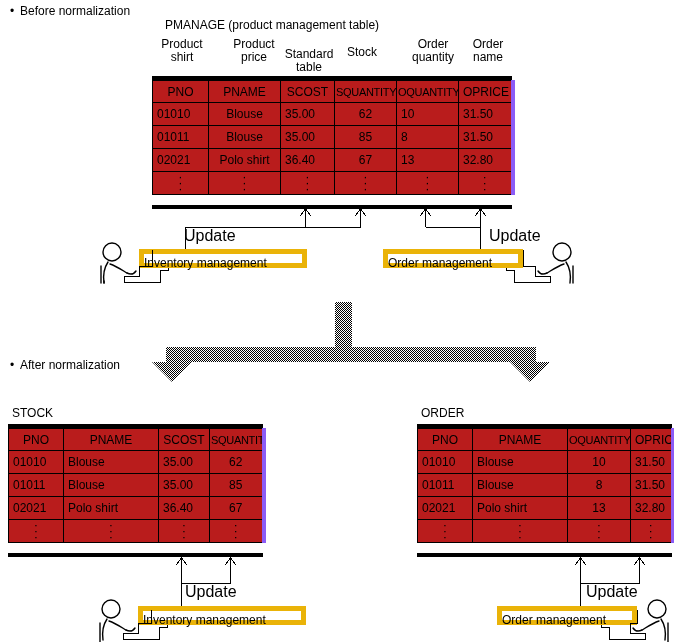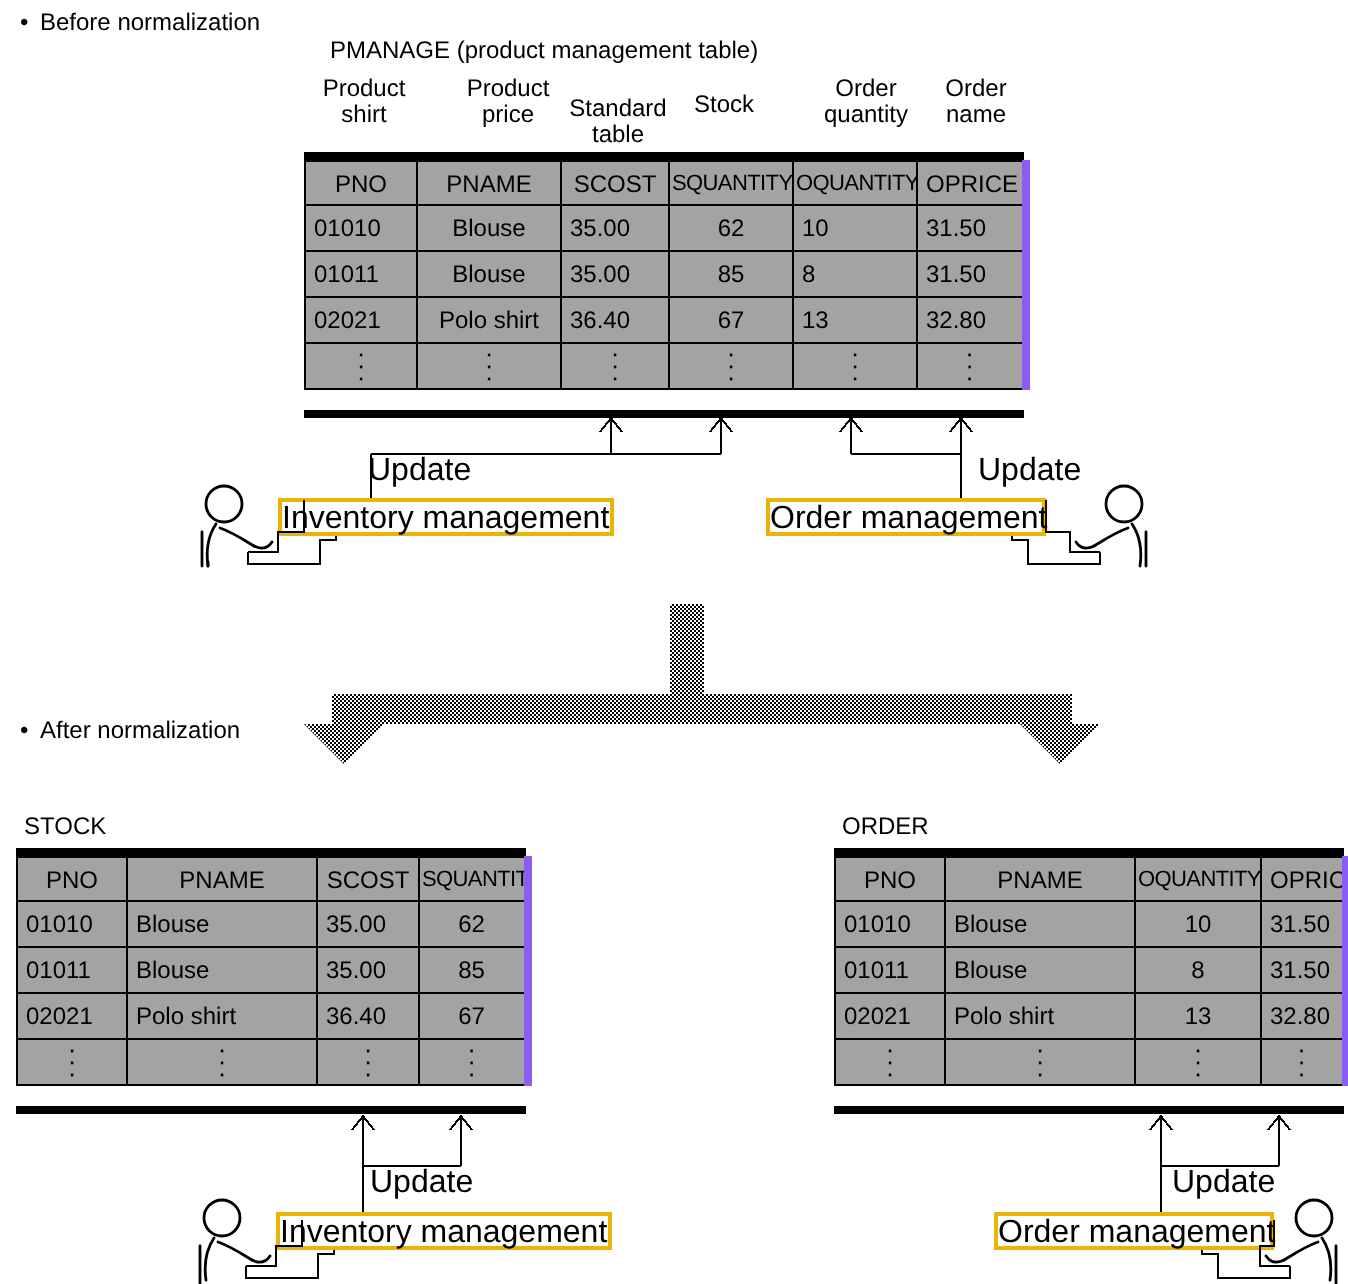--- a/index.html
+++ b/index.html
@@ -17,21 +17,21 @@
     font-size:12px;line-height:14px;white-space:nowrap;
   }
   .bullet .dot{display:inline-block;width:10px;}
   .tbl-title{font-size:12px;white-space:nowrap;}
 
   
   table.db{
     border-collapse:collapse;
     table-layout:fixed;
     font-size:12px;
-    background:#a3a3a3;
+    background:#b91c1c;
   }
   table.db td{
     border-left:1px solid #000;
     border-right:1px solid #000;
     border-top:1px solid #000;
     border-bottom:1px solid #000;
     height:22px;
     padding:0 4px;
     white-space:nowrap;
     overflow:hidden;
@@ -53,22 +53,22 @@
   }
   .vdots span{display:block;}
 
   
   .colhead{
     position:absolute;font-size:12px;line-height:13px;text-align:center;
   }
 
   
   .procbox{
-    position:absolute;border:2px solid #eab308;background:#fff;
-    font-size:16px;line-height:18px;height:19px;
+    position:absolute;border:5px solid #eab308;background:#fff;
+    font-size:12px;line-height:18px;height:19px;
     text-align:left;white-space:nowrap;box-sizing:border-box;
   }
   .lbl{position:absolute;font-size:16px;line-height:14px;white-space:nowrap;background:transparent;}
 
   svg.ov{position:absolute;left:0;top:0;width:674px;height:642px;pointer-events:none;}
 </style>
 </head>
 <body>
 
 <div class="abs bullet" style="left:10px;top:4px;">

